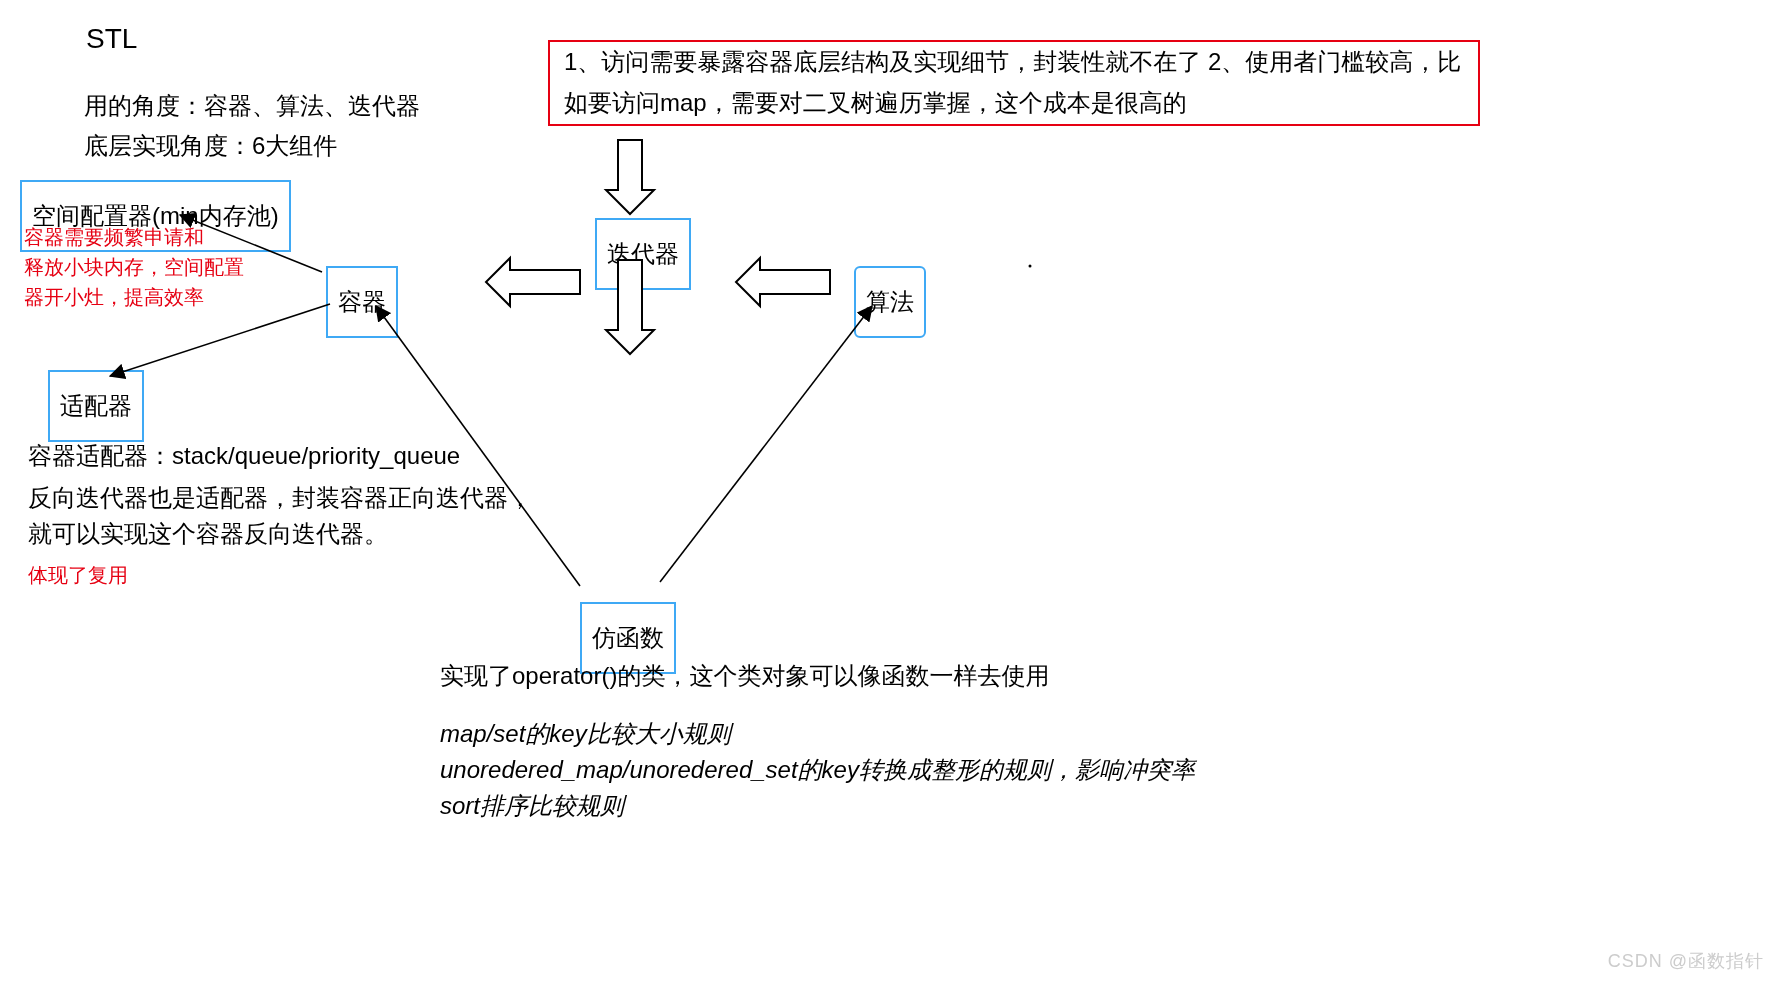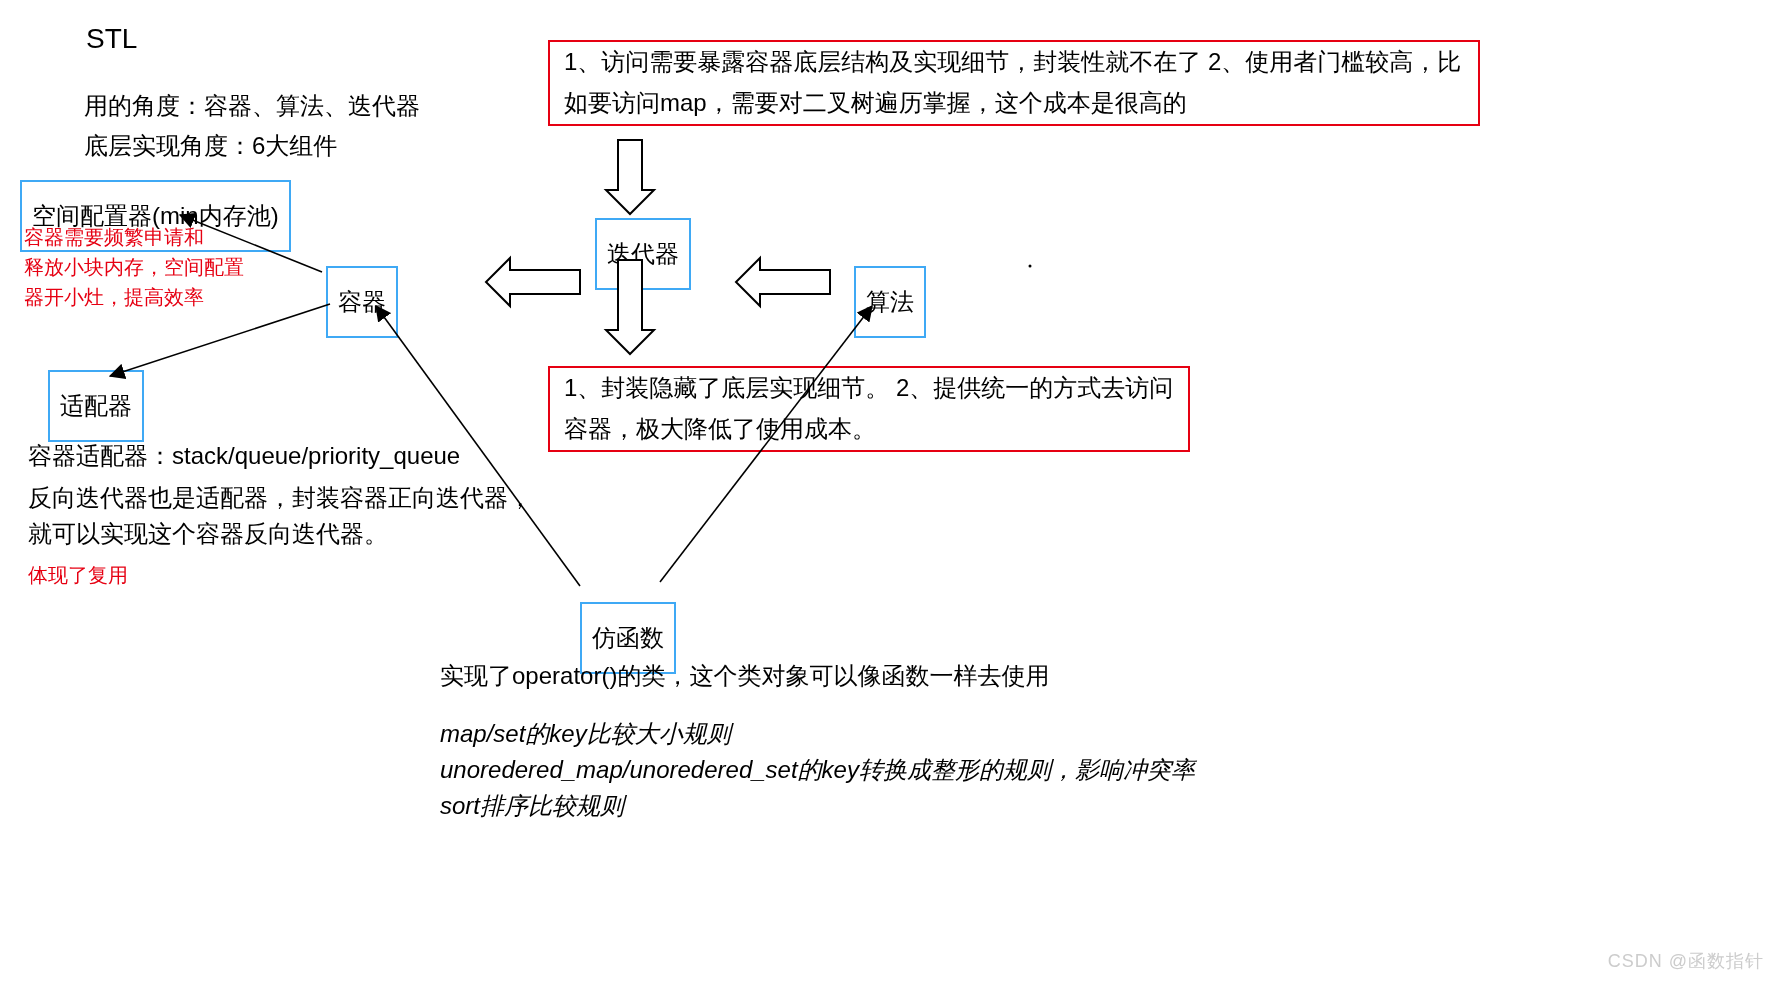--- a/index.html
+++ b/index.html
@@ -20,28 +20,26 @@
   <div class="txt" style="left:84px;top:88px;">用的角度：容器、算法、迭代器</div>
   <div class="txt" style="left:84px;top:128px;">底层实现角度：6大组件</div>
 
   <div class="box-blue" style="left:20px;top:180px;">空间配置器(min内存池)</div>
   <div class="txt red" style="left:24px;top:222px;">容器需要频繁申请和
 释放小块内存，空间配置
 器开小灶，提高效率</div>
 
   <div class="box-blue" style="left:326px;top:266px;">容器</div>
   <div class="box-blue" style="left:595px;top:218px;">迭代器</div>
-  <div class="box-blue" style="left:854px;top:266px;">算法</div>
+  <div class="box-blue" style="left:854px;top:266px;border-radius:6px;">算法</div>
   <div class="box-blue" style="left:24px;top:370px;margin-left:24px;">适配器</div>
   <div class="box-blue" style="left:580px;top:582px;margin-top:20px;">仿函数</div>
 
   <div class="box-red" style="left:548px;top:40px;width:900px;">1、访问需要暴露容器底层结构及实现细节，封装性就不在了
 2、使用者门槛较高，比如要访问map，需要对二叉树遍历掌握，这个成本是很高的</div>
-  <div class="box-red" style="left:548px;top:366px;width:610px;">1、封装隐藏了底层实现细节。
-2、提供统一的方式去访问容器，极大降低了使用成本。</div>
 
   <div class="txt" style="left:28px;top:438px;">容器适配器：stack/queue/priority_queue</div>
   <div class="txt" style="left:28px;top:480px;">反向迭代器也是适配器，封装容器正向迭代器，
 就可以实现这个容器反向迭代器。</div>
   <div class="txt red" style="left:28px;top:560px;">体现了复用</div>
 
   <div class="txt" style="left:440px;top:658px;">实现了operator()的类，这个类对象可以像函数一样去使用</div>
   <div class="txt" style="left:440px;top:716px;font-style:italic;">map/set的key比较大小规则
 unoredered_map/unoredered_set的key转换成整形的规则，影响冲突率
 sort排序比较规则</div>

